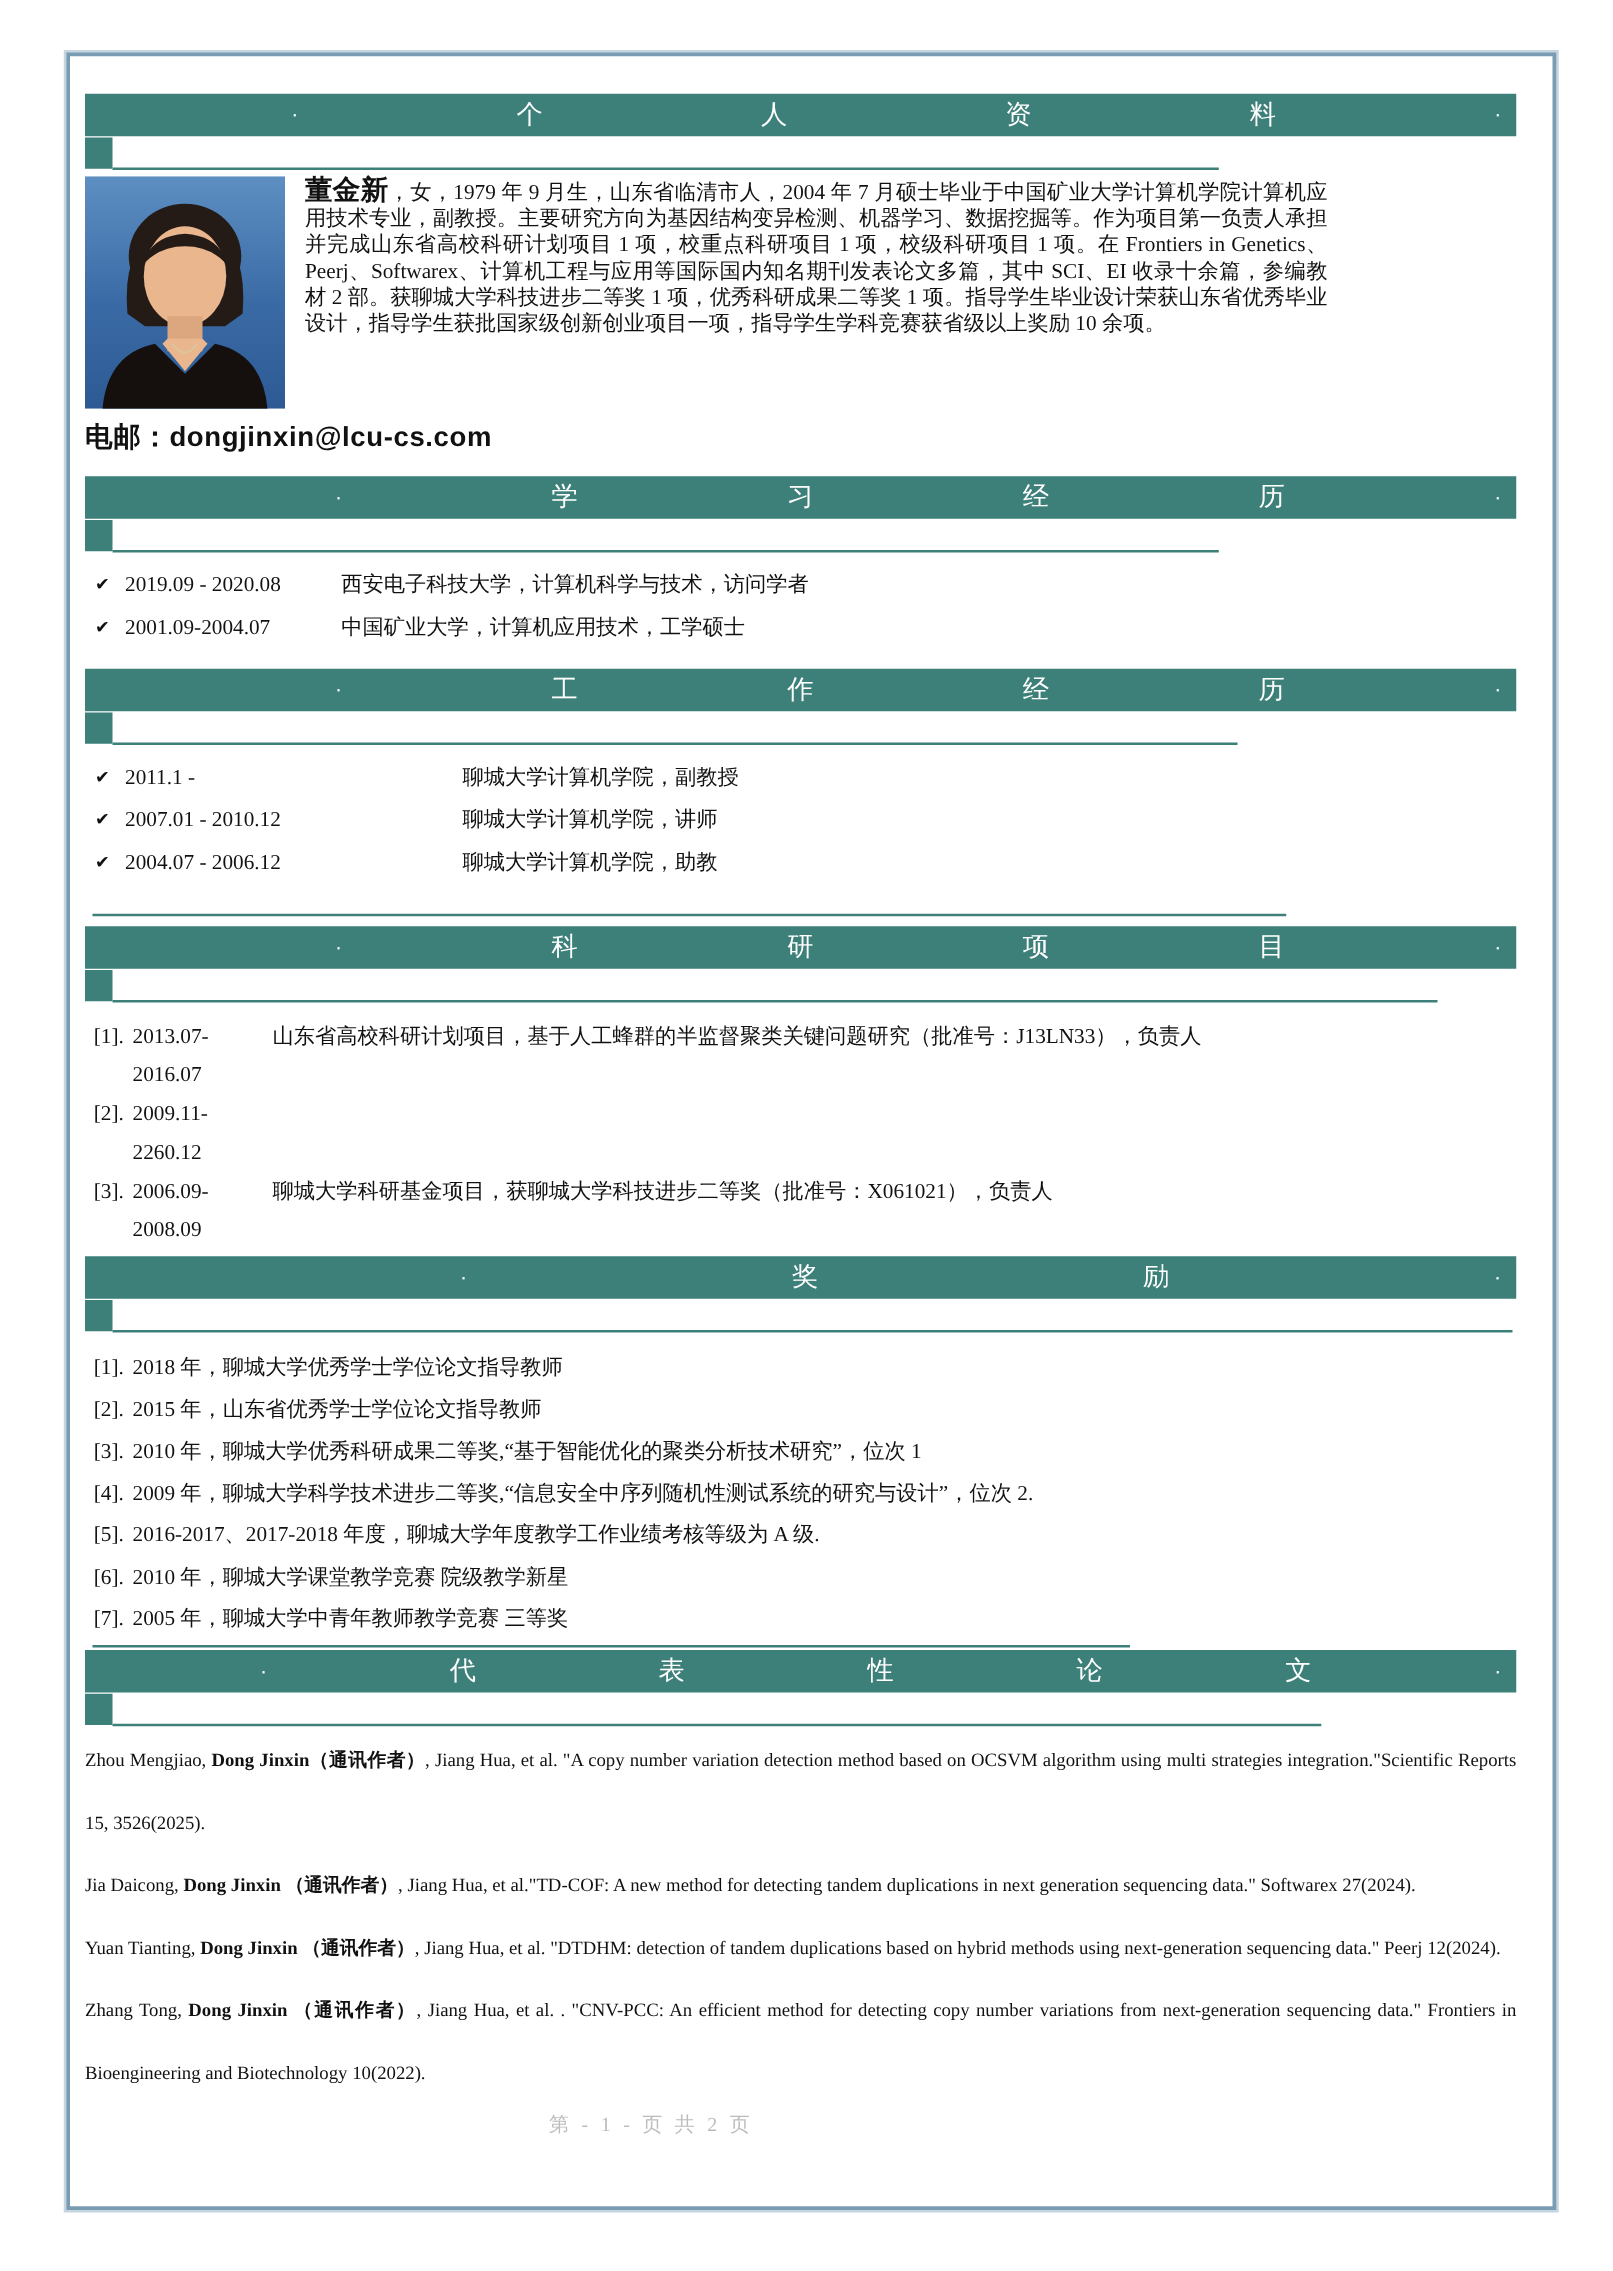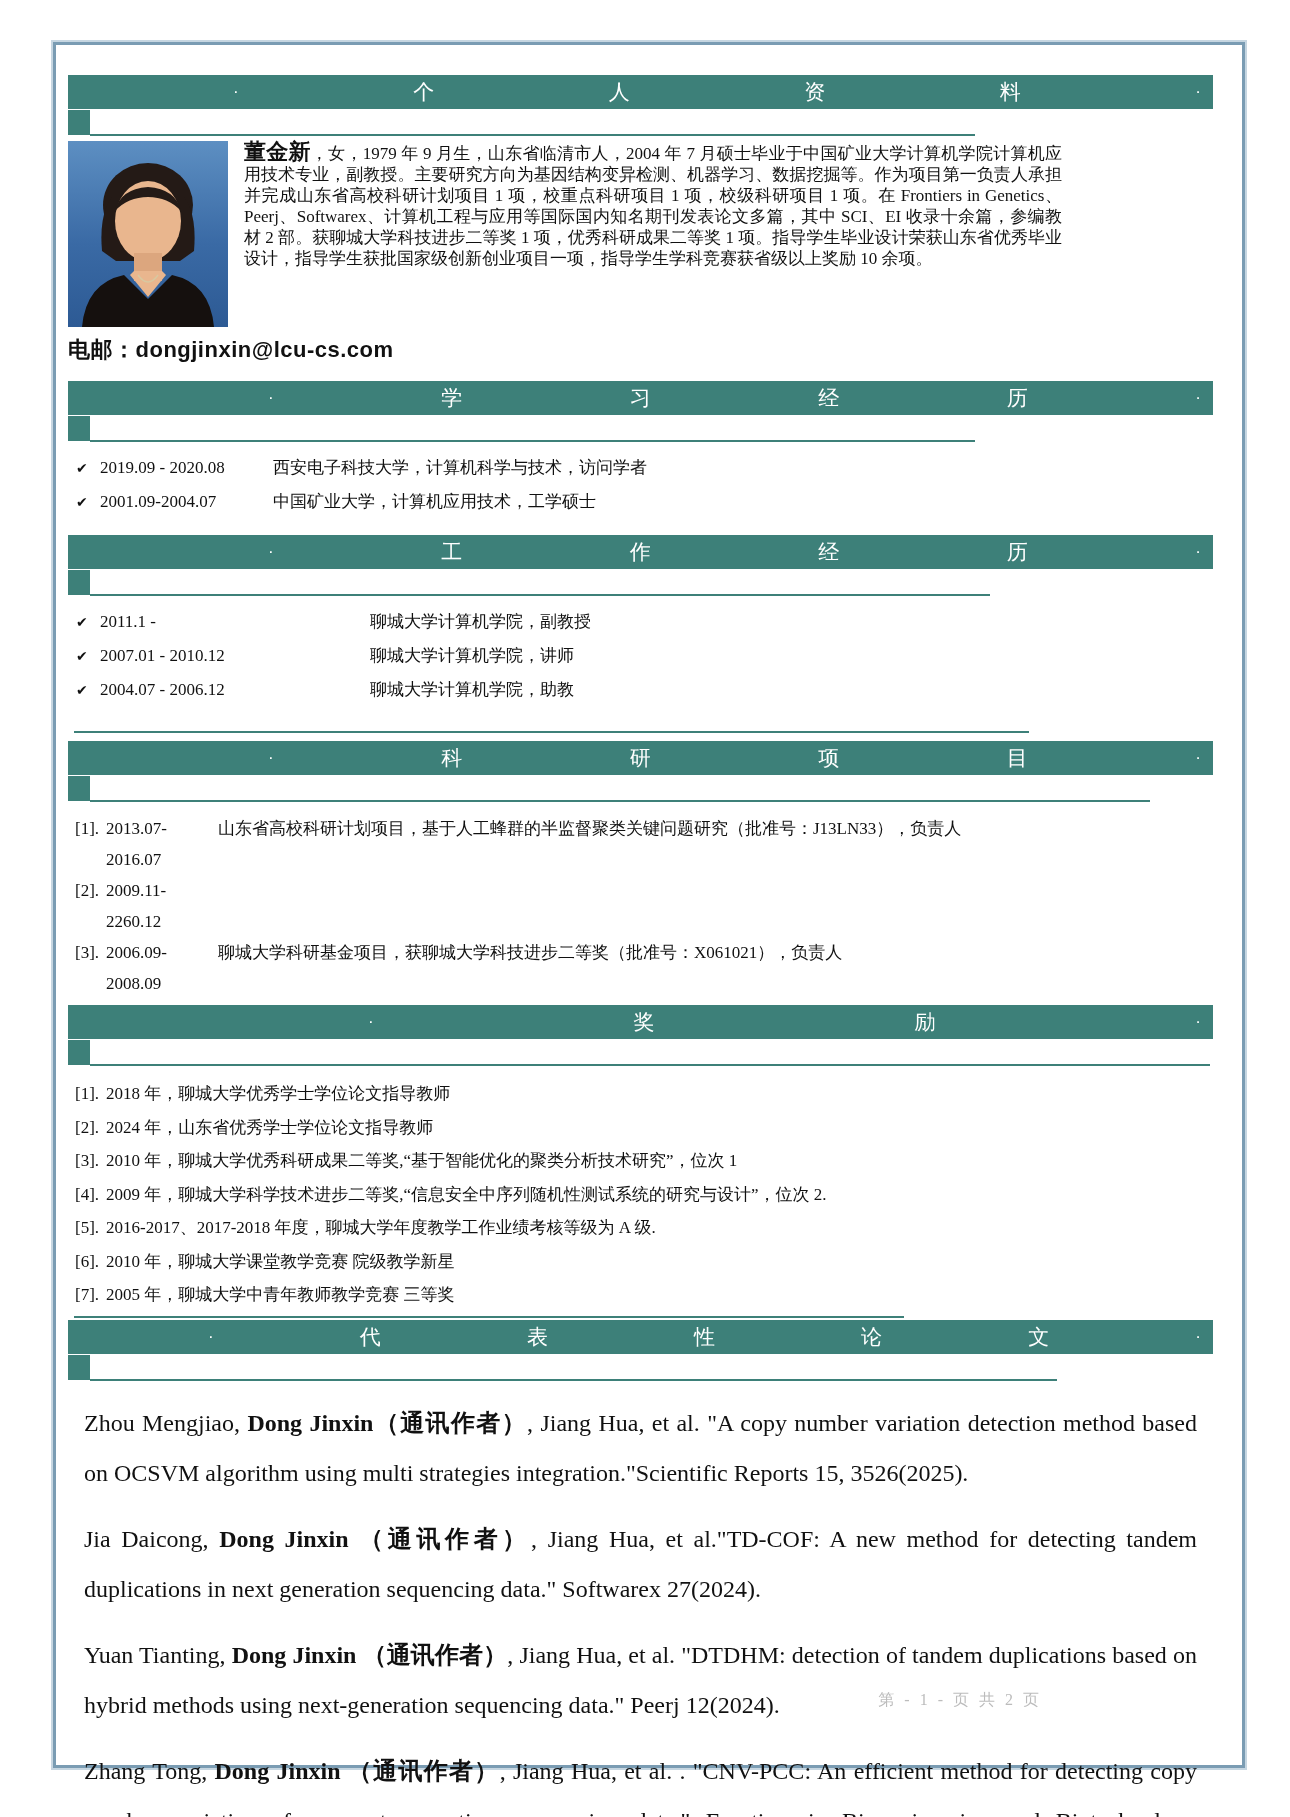--- a/index.html
+++ b/index.html
@@ -55,25 +55,25 @@
   
   .num-item{display:flex;font-size:17px;}
   .proj-list .num-item{line-height:31px;}
   .award-list .num-item{line-height:33.5px;}
   .num-idx{width:38px;padding-left:7px;box-sizing:border-box;}
   .proj-list .num-date{width:112px;}
   .num-text{flex:1;}
 
   
   .papers{margin-top:2px;}
-  .paper{margin:16px;font-size:24px;line-height:50px;text-align:justify;}
+  .paper{margin:0;font-size:15px;line-height:50px;text-align:justify;}
   .paper b{font-weight:bold;}
 
   .footer{
-    position:absolute;left:0;top:1690px;width:1042px;text-align:right;
+    position:absolute;left:0;top:1690px;width:1042px;text-align:center;
     color:#bcbcbc;font-size:16px;letter-spacing:3px;
   }
 </style>
 </head>
 <body>
 
 <div class="page-border"></div>
 
 <div class="content">
 
@@ -214,21 +214,21 @@
     <div class="uline" style="width:1120px;"></div>
   </div>
 
   <div class="list award-list" style="margin-top:10px;">
     <div class="num-item">
       <span class="num-idx">[1].</span>
       <span class="num-text">2018 年，聊城大学优秀学士学位论文指导教师</span>
     </div>
     <div class="num-item">
       <span class="num-idx">[2].</span>
-      <span class="num-text">2024 年，山东省优秀学士学位论文指导教师</span>
+      <span class="num-text">2015 年，山东省优秀学士学位论文指导教师</span>
     </div>
     <div class="num-item">
       <span class="num-idx">[3].</span>
       <span class="num-text">2010 年，聊城大学优秀科研成果二等奖,“基于智能优化的聚类分析技术研究”，位次 1</span>
     </div>
     <div class="num-item">
       <span class="num-idx">[4].</span>
       <span class="num-text">2009 年，聊城大学科学技术进步二等奖,“信息安全中序列随机性测试系统的研究与设计”，位次 2.</span>
     </div>
     <div class="num-item">

